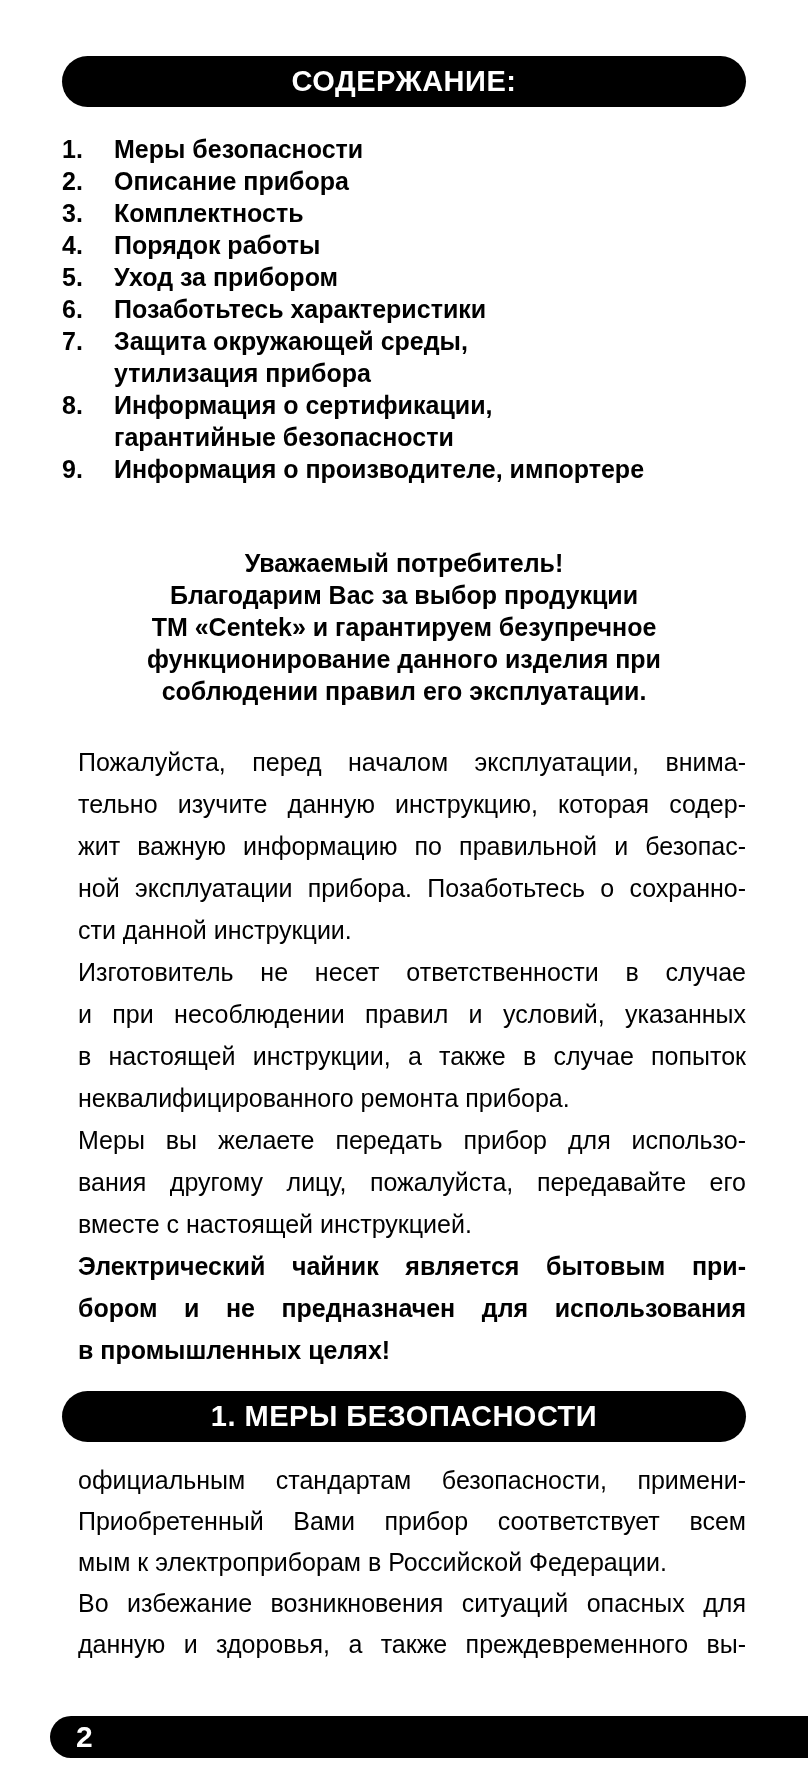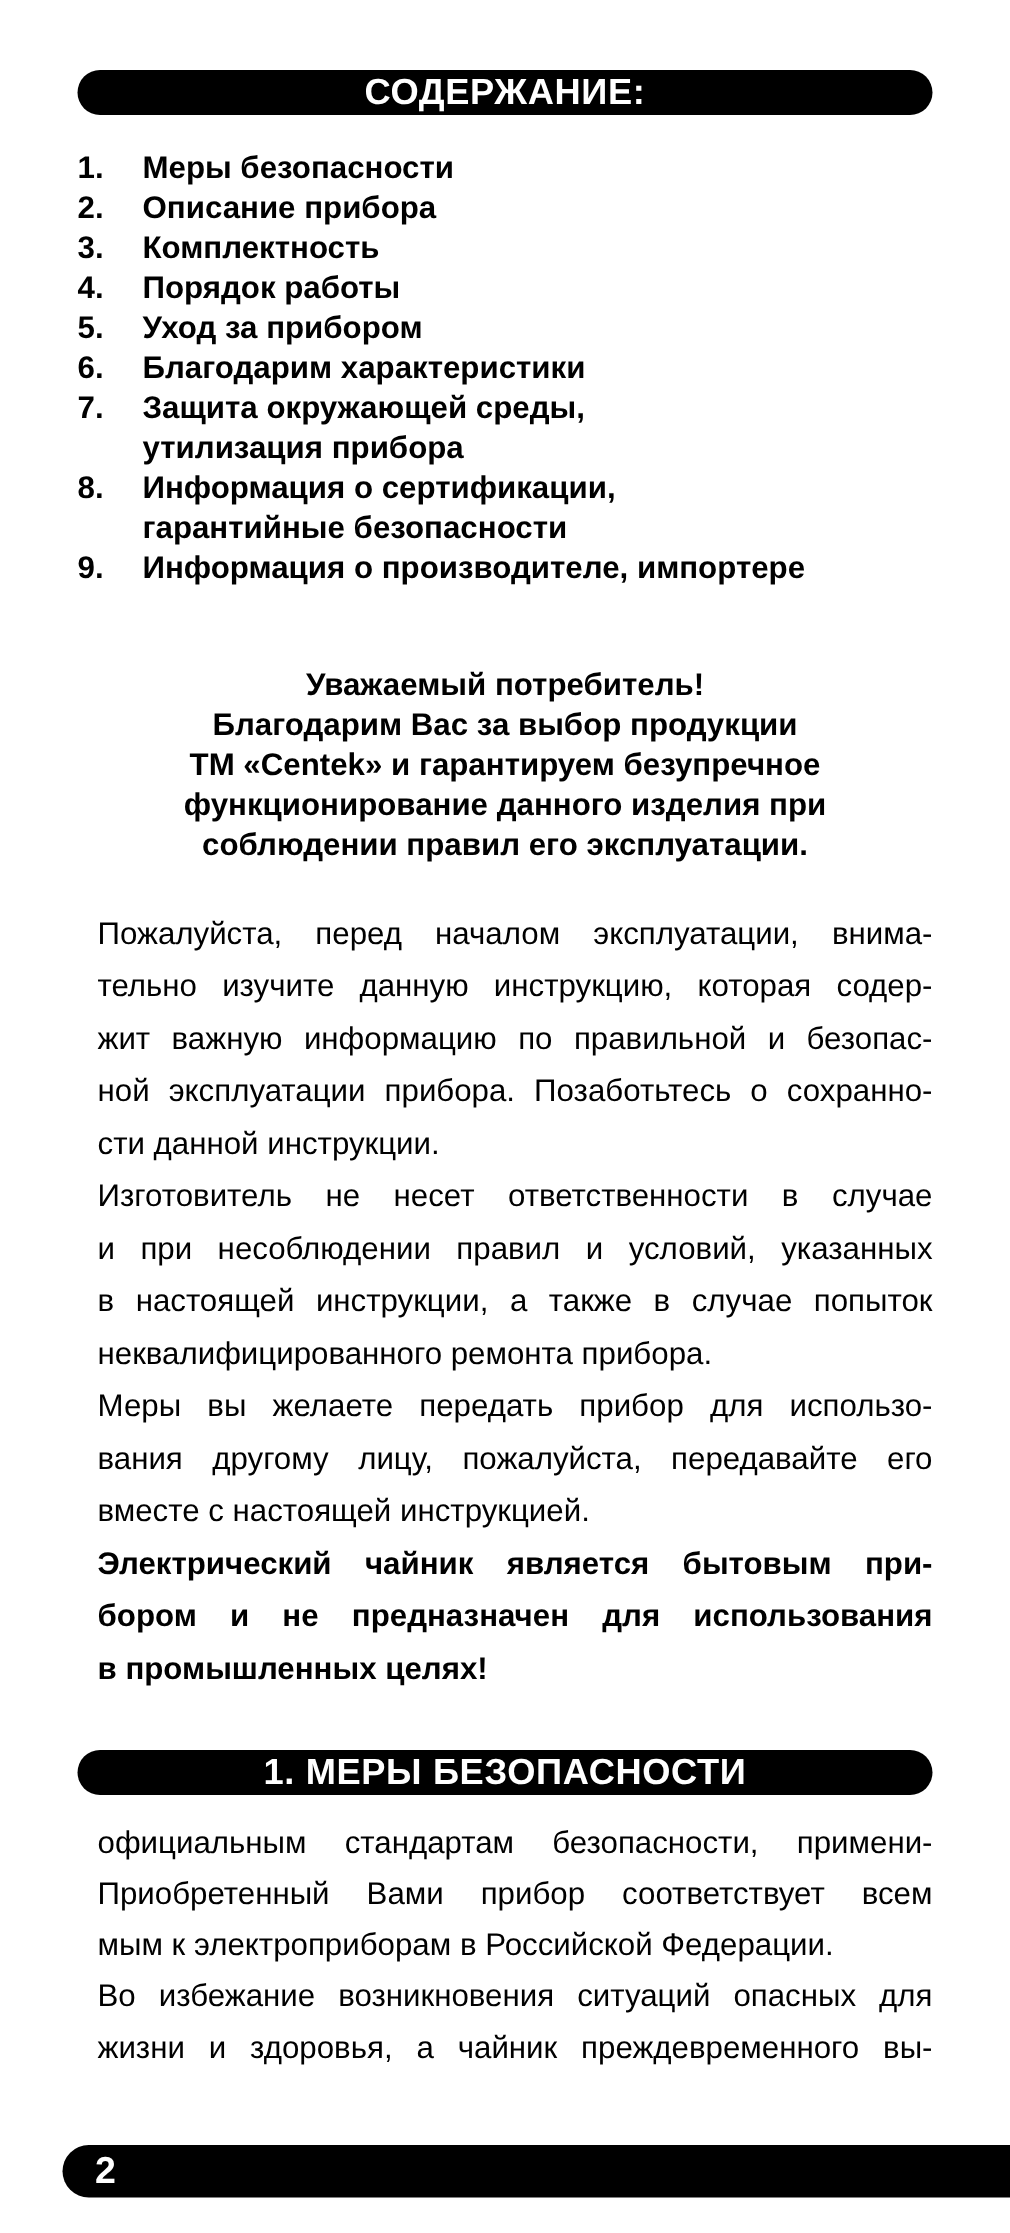--- a/index.html
+++ b/index.html
@@ -5,25 +5,25 @@
   * { margin:0; padding:0; box-sizing:border-box; }
   html,body { background:#ffffff; }
   body {
     width:808px; height:1786px; position:relative; overflow:hidden;
     font-family:"Liberation Sans", sans-serif; color:#000000;
   }
   .content { padding:56px 62px 0 62px; }
 
   
   .pill {
-    background:#000000; color:#ffffff; height:36px; border-radius:26px;
+    background:#000000; color:#ffffff; height:51px; border-radius:26px;
     display:flex; align-items:center; justify-content:center;
     font-weight:bold; font-size:29px; letter-spacing:0.5px;
   }
-  .section-pill { margin-top:44px; }
+  .section-pill { margin-top:20px; }
 
   
   .toc { margin-top:26px; font-weight:bold; font-size:25px; line-height:32px; }
   .toc-row { display:flex; }
   .toc-num { width:52px; flex:none; }
   .toc-text { flex:1; }
 
   
   .greeting { margin-top:62px; text-align:center; font-weight:bold; font-size:25px; line-height:32px; }
 
@@ -68,21 +68,21 @@
     <div class="toc-row">
       <span class="toc-num">4.</span>
       <span class="toc-text">Порядок работы</span>
     </div>
     <div class="toc-row">
       <span class="toc-num">5.</span>
       <span class="toc-text">Уход за прибором</span>
     </div>
     <div class="toc-row">
       <span class="toc-num">6.</span>
-      <span class="toc-text">Благодарим характеристики</span>
+      <span class="toc-text">Позаботьтесь характеристики</span>
     </div>
     <div class="toc-row">
       <span class="toc-num">7.</span>
       <span class="toc-text">
         <div>Защита окружающей среды,</div>
         <div>утилизация прибора</div>
       </span>
     </div>
     <div class="toc-row">
       <span class="toc-num">8.</span>
@@ -134,21 +134,21 @@
   <div class="pill section-pill">
     <span>1. МЕРЫ БЕЗОПАСНОСТИ</span>
   </div>
 
   <div class="bodytext sec1-text">
     <div>
       <div class="j">официальным стандартам безопасности, примени-</div>
       <div class="j">Приобретенный Вами прибор соответствует всем</div>
       <div class="e">мым к электроприборам в Российской Федерации.</div>
       <div class="j">Во избежание возникновения ситуаций опасных для</div>
-      <div class="j">жизни и здоровья, а чайник преждевременного вы-</div>
+      <div class="j">данную и здоровья, а также преждевременного вы-</div>
     </div>
   </div>
 
 </div>
 
 <div class="page-bar">
   <span>2</span>
 </div>
 
 </body></html>

